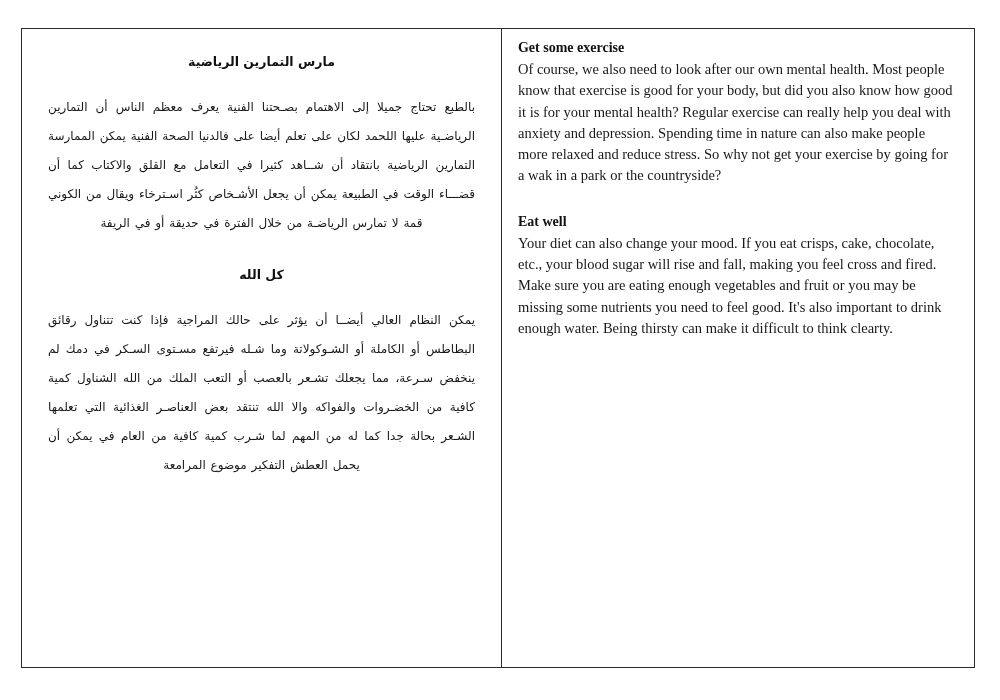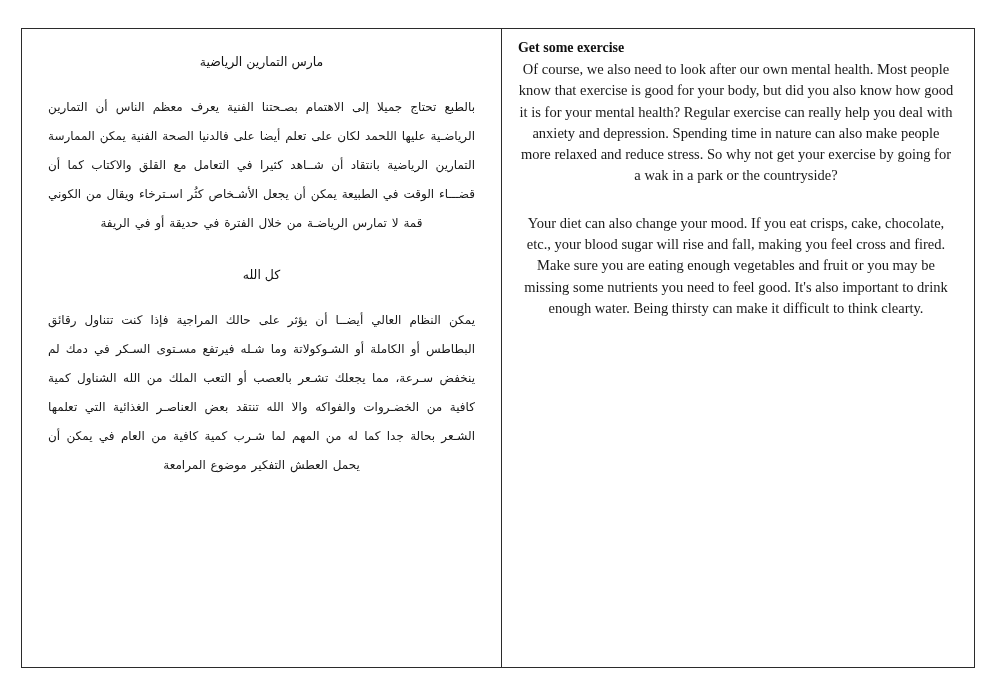--- a/index.html
+++ b/index.html
@@ -48,21 +48,21 @@
 
   #cell-english {
     width: 473px;
     padding: 10px 20px 0 16px;
     direction: ltr;
   }
 
   
   .ar-heading {
     font-family: "DejaVu Sans", "Liberation Sans", sans-serif;
-    font-weight: normal;
+    font-weight: bold;
     font-size: 12.5px;
     text-align: center;
     direction: rtl;
     margin: 0;
     padding: 14px 0 9px 0;
     line-height: 1.5;
     color: #111111;
   }
 
   .ar-para {
@@ -90,21 +90,21 @@
     line-height: 1.35;
     color: #111111;
   }
 
   .en-para {
     font-family: "Liberation Serif", "DejaVu Serif", serif;
     font-size: 14.5px;
     margin: 0;
     line-height: 1.47;
     color: #181818;
-    text-align: center;
+    text-align: left;
   }
 
   #en-section-2 { padding-top: 26px; }
 </style>
 </head>
 <body>
 
 <div id="page">
 
   <div id="doc-table">
@@ -122,20 +122,21 @@
     </div>
 
     <div class="cell" id="cell-english">
 
       <div id="en-section-1">
         <h2 class="en-heading">Get some exercise</h2>
         <p class="en-para">Of course, we also need to look after our own mental health. Most people know that exercise is good for your body, but did you also know how good it is for your mental health? Regular exercise can really help you deal with anxiety and depression. Spending time in nature can also make people more relaxed and reduce stress. So why not get your exercise by going for a wak in a park or the countryside?</p>
       </div>
 
       <div id="en-section-2">
+        <h2 class="en-heading">Eat well</h2>
         <p class="en-para">Your diet can also change your mood. If you eat crisps, cake, chocolate, etc., your blood sugar will rise and fall, making you feel cross and fired. Make sure you are eating enough vegetables and fruit or you may be missing some nutrients you need to feel good. It's also important to drink enough water. Being thirsty can make it difficult to think clearty.</p>
       </div>
 
     </div>
 
   </div>
 
 </div>
 
 </body></html>

